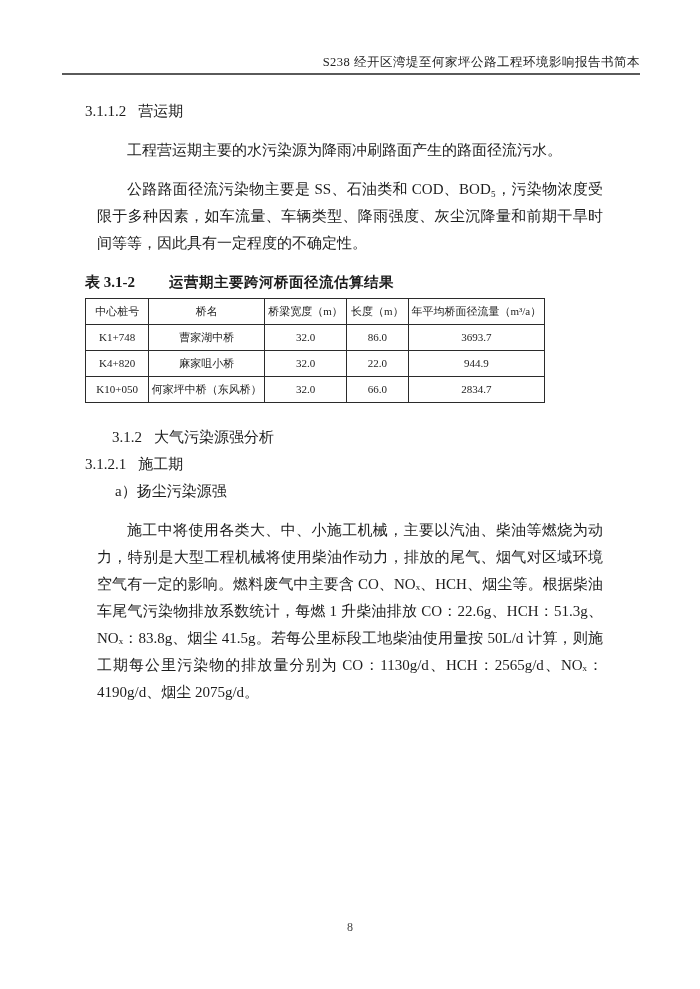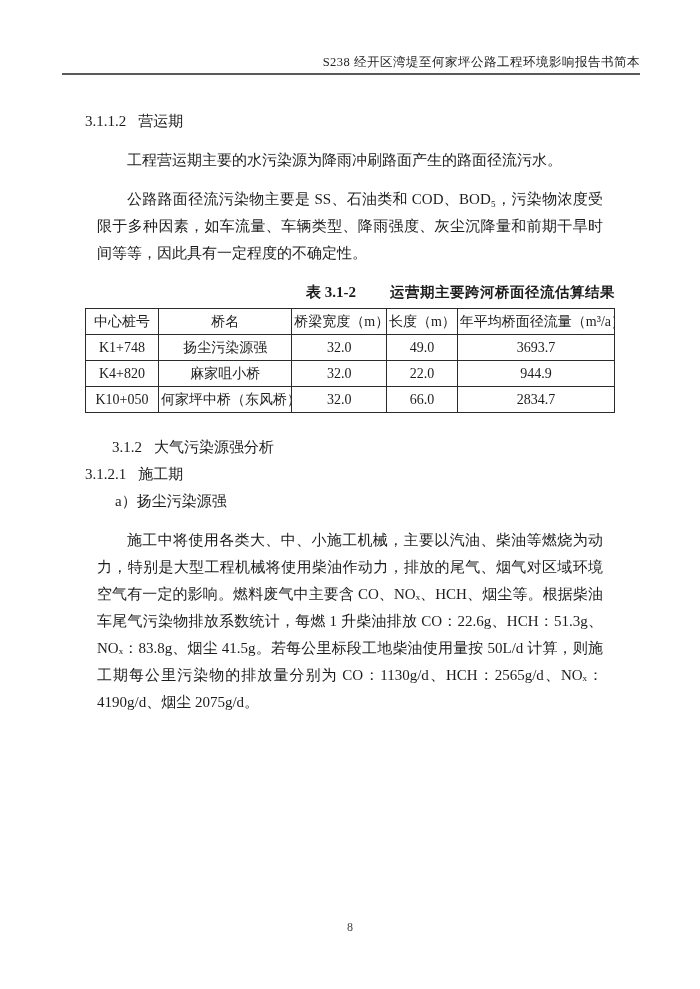--- a/index.html
+++ b/index.html
@@ -47,54 +47,54 @@
     line-height: 27px;
   }
   .heading {
     margin: 0;
     padding: 0;
     font-size: 15px;
     font-weight: normal;
     line-height: 27px;
   }
   .heading .h-num { margin-right: 12px; }
-  .h-space { margin-top: 20px; }
+  .h-space { margin-top: 10px; }
   .h-after-table { margin-top: 21px; margin-left: 27px; }
   p.body-par {
     margin: 12px;
     text-align: justify;
     text-indent: 2em;
   }
   .list-item {
     text-indent: 2em;
     line-height: 27px;
   }
 
   
   .table-caption {
-    text-align: right;
+    text-align: left;
     line-height: 27px;
     margin-top: 0;
   }
   .cap-label {
     font-weight: bold;
     margin-right: 34px;
   }
   .cap-title {
     font-weight: bold;
     font-family: "Liberation Sans", "DejaVu Sans", sans-serif;
     font-size: 14.5px;
     letter-spacing: 0.5px;
   }
   table.data-table {
-    width: 530px;
+    width: 460px;
     border-collapse: collapse;
     table-layout: fixed;
     margin-top: 2px;
-    font-size: 14px;
+    font-size: 11px;
   }
   table.data-table th,
   table.data-table td {
     border: 1px solid #2b2b2b;
     height: 25px;
     padding: 0 2px;
     text-align: center;
     vertical-align: middle;
     font-weight: normal;
     line-height: 17px;
@@ -147,23 +147,23 @@
           <th>中心桩号</th>
           <th>桥名</th>
           <th>桥梁宽度（m）</th>
           <th>长度（m）</th>
           <th>年平均桥面径流量（m³/a）</th>
         </tr>
       </thead>
       <tbody>
         <tr>
           <td>K1+748</td>
-          <td>扬尘污染源强</td>
+          <td>曹家湖中桥</td>
           <td>32.0</td>
-          <td>49.0</td>
+          <td>86.0</td>
           <td>3693.7</td>
         </tr>
         <tr>
           <td>K4+820</td>
           <td>麻家咀小桥</td>
           <td>32.0</td>
           <td>22.0</td>
           <td>944.9</td>
         </tr>
         <tr>

